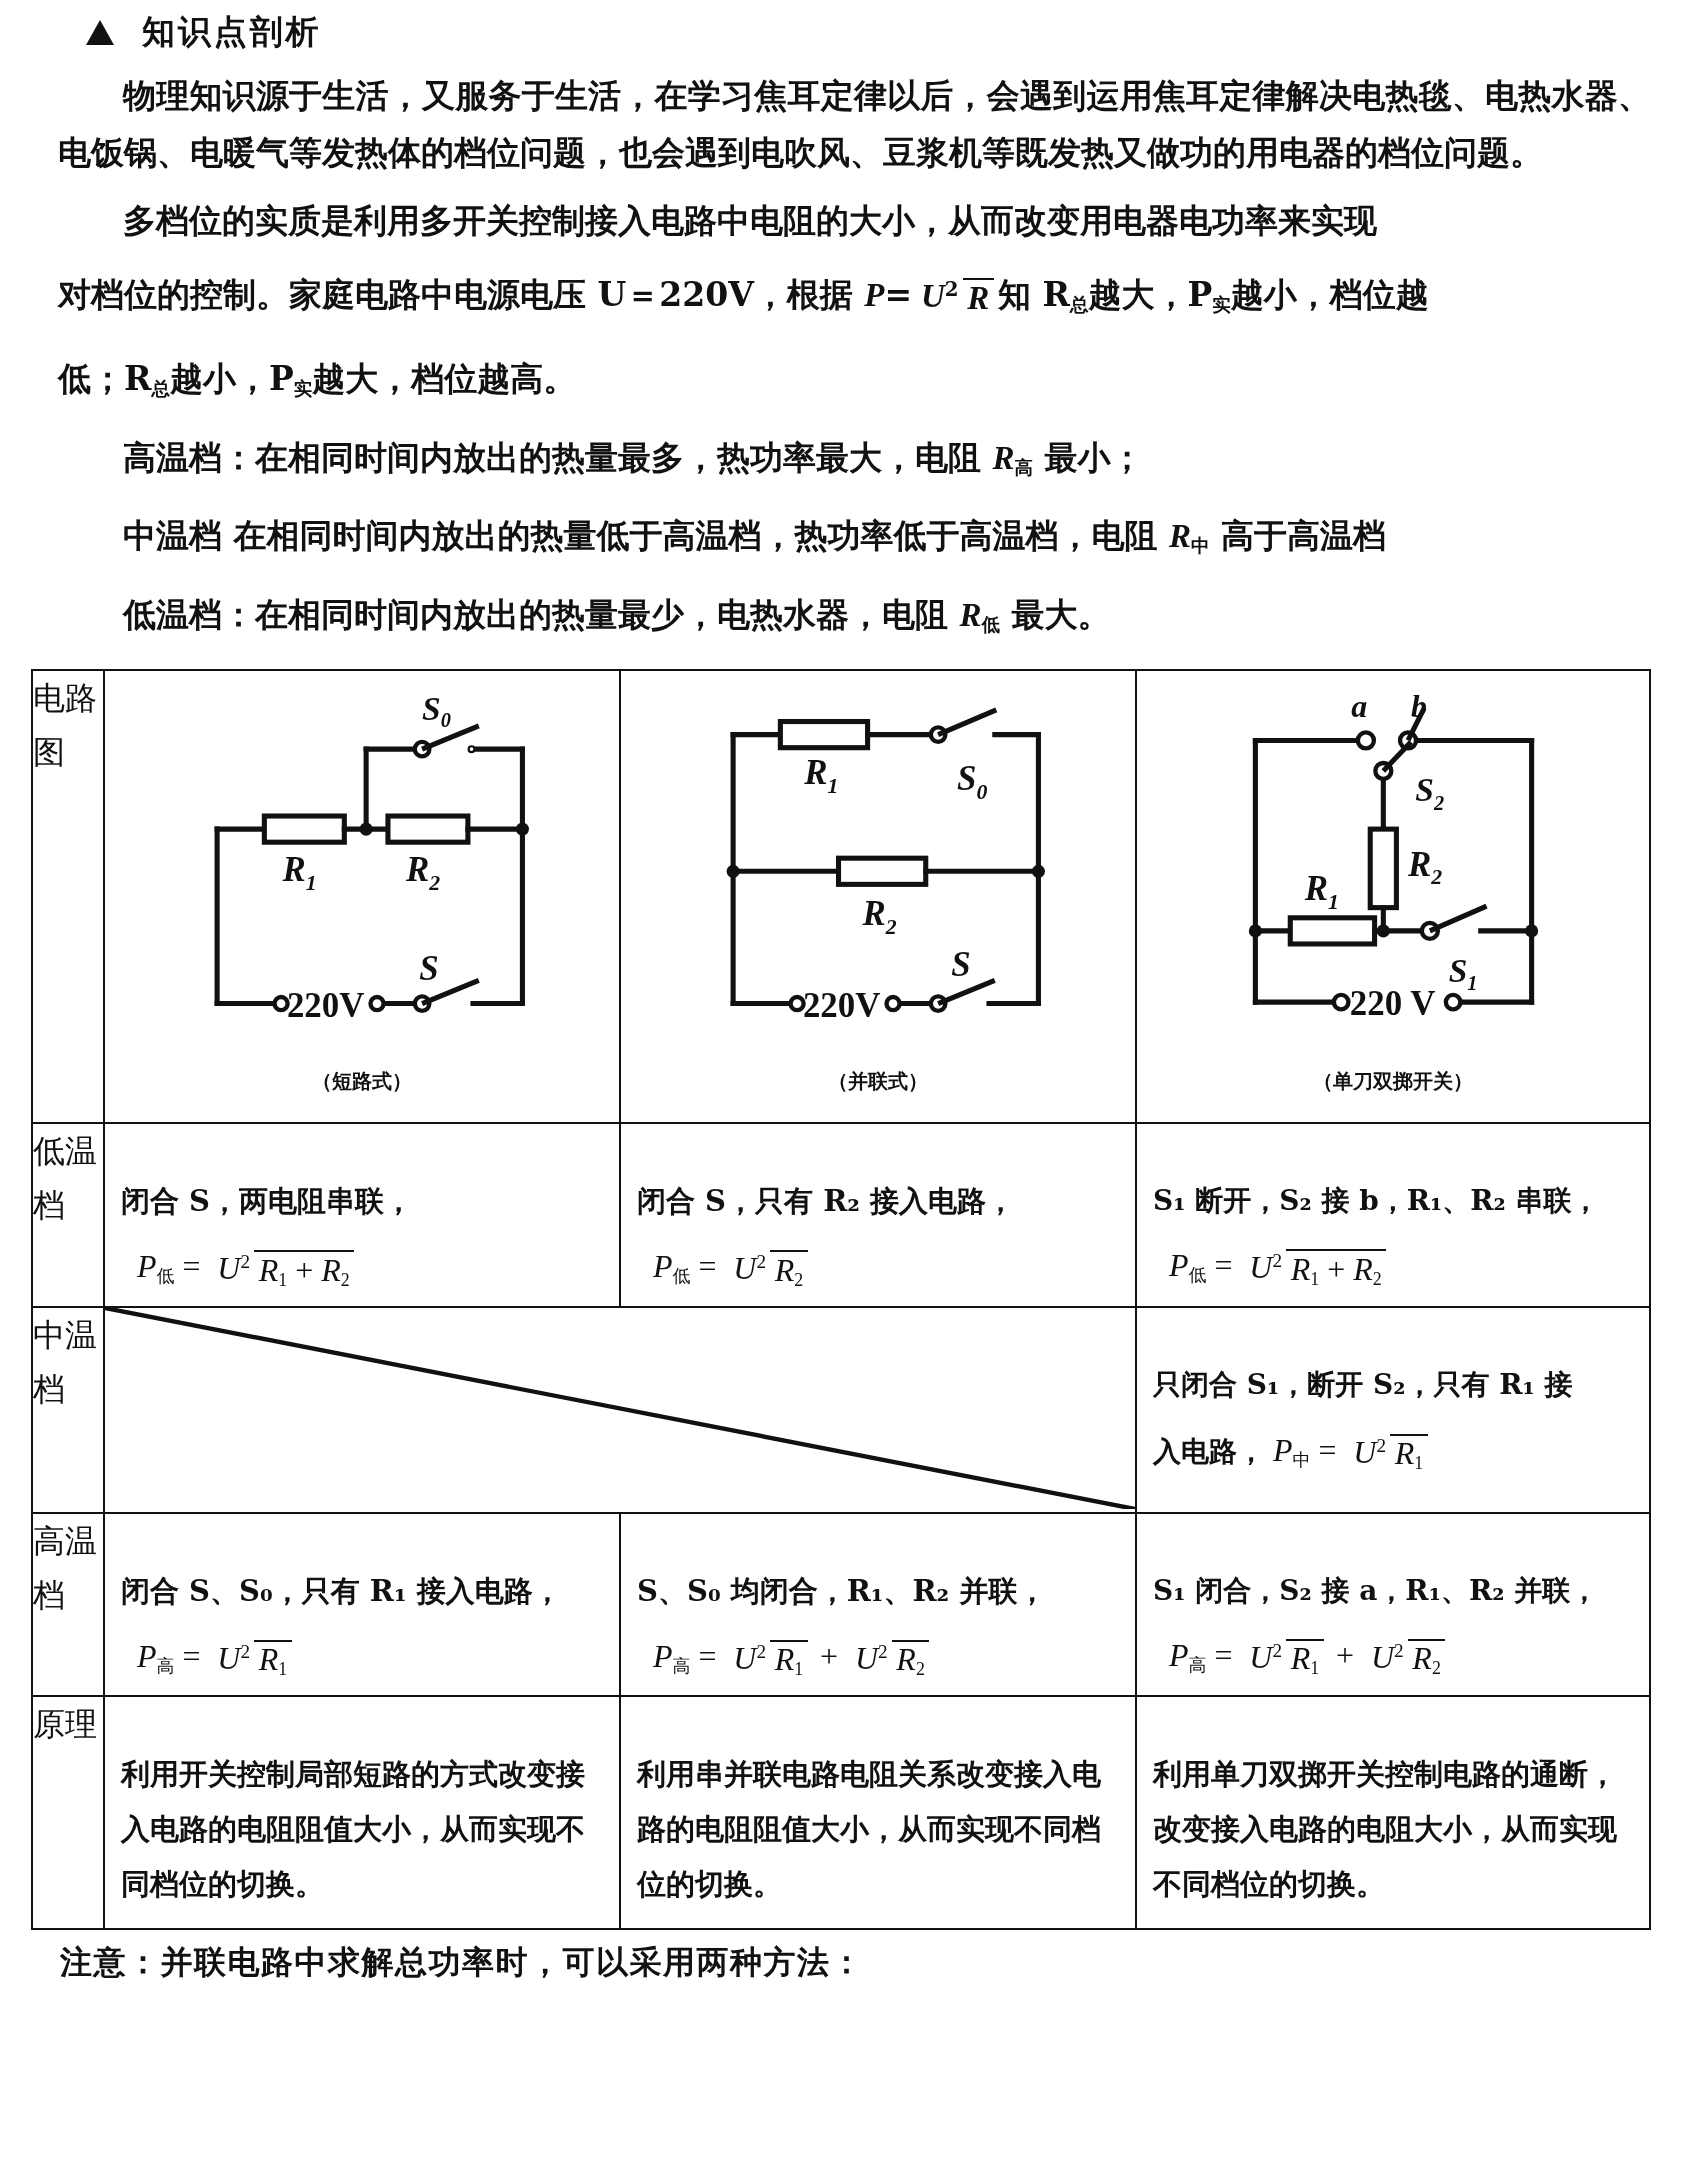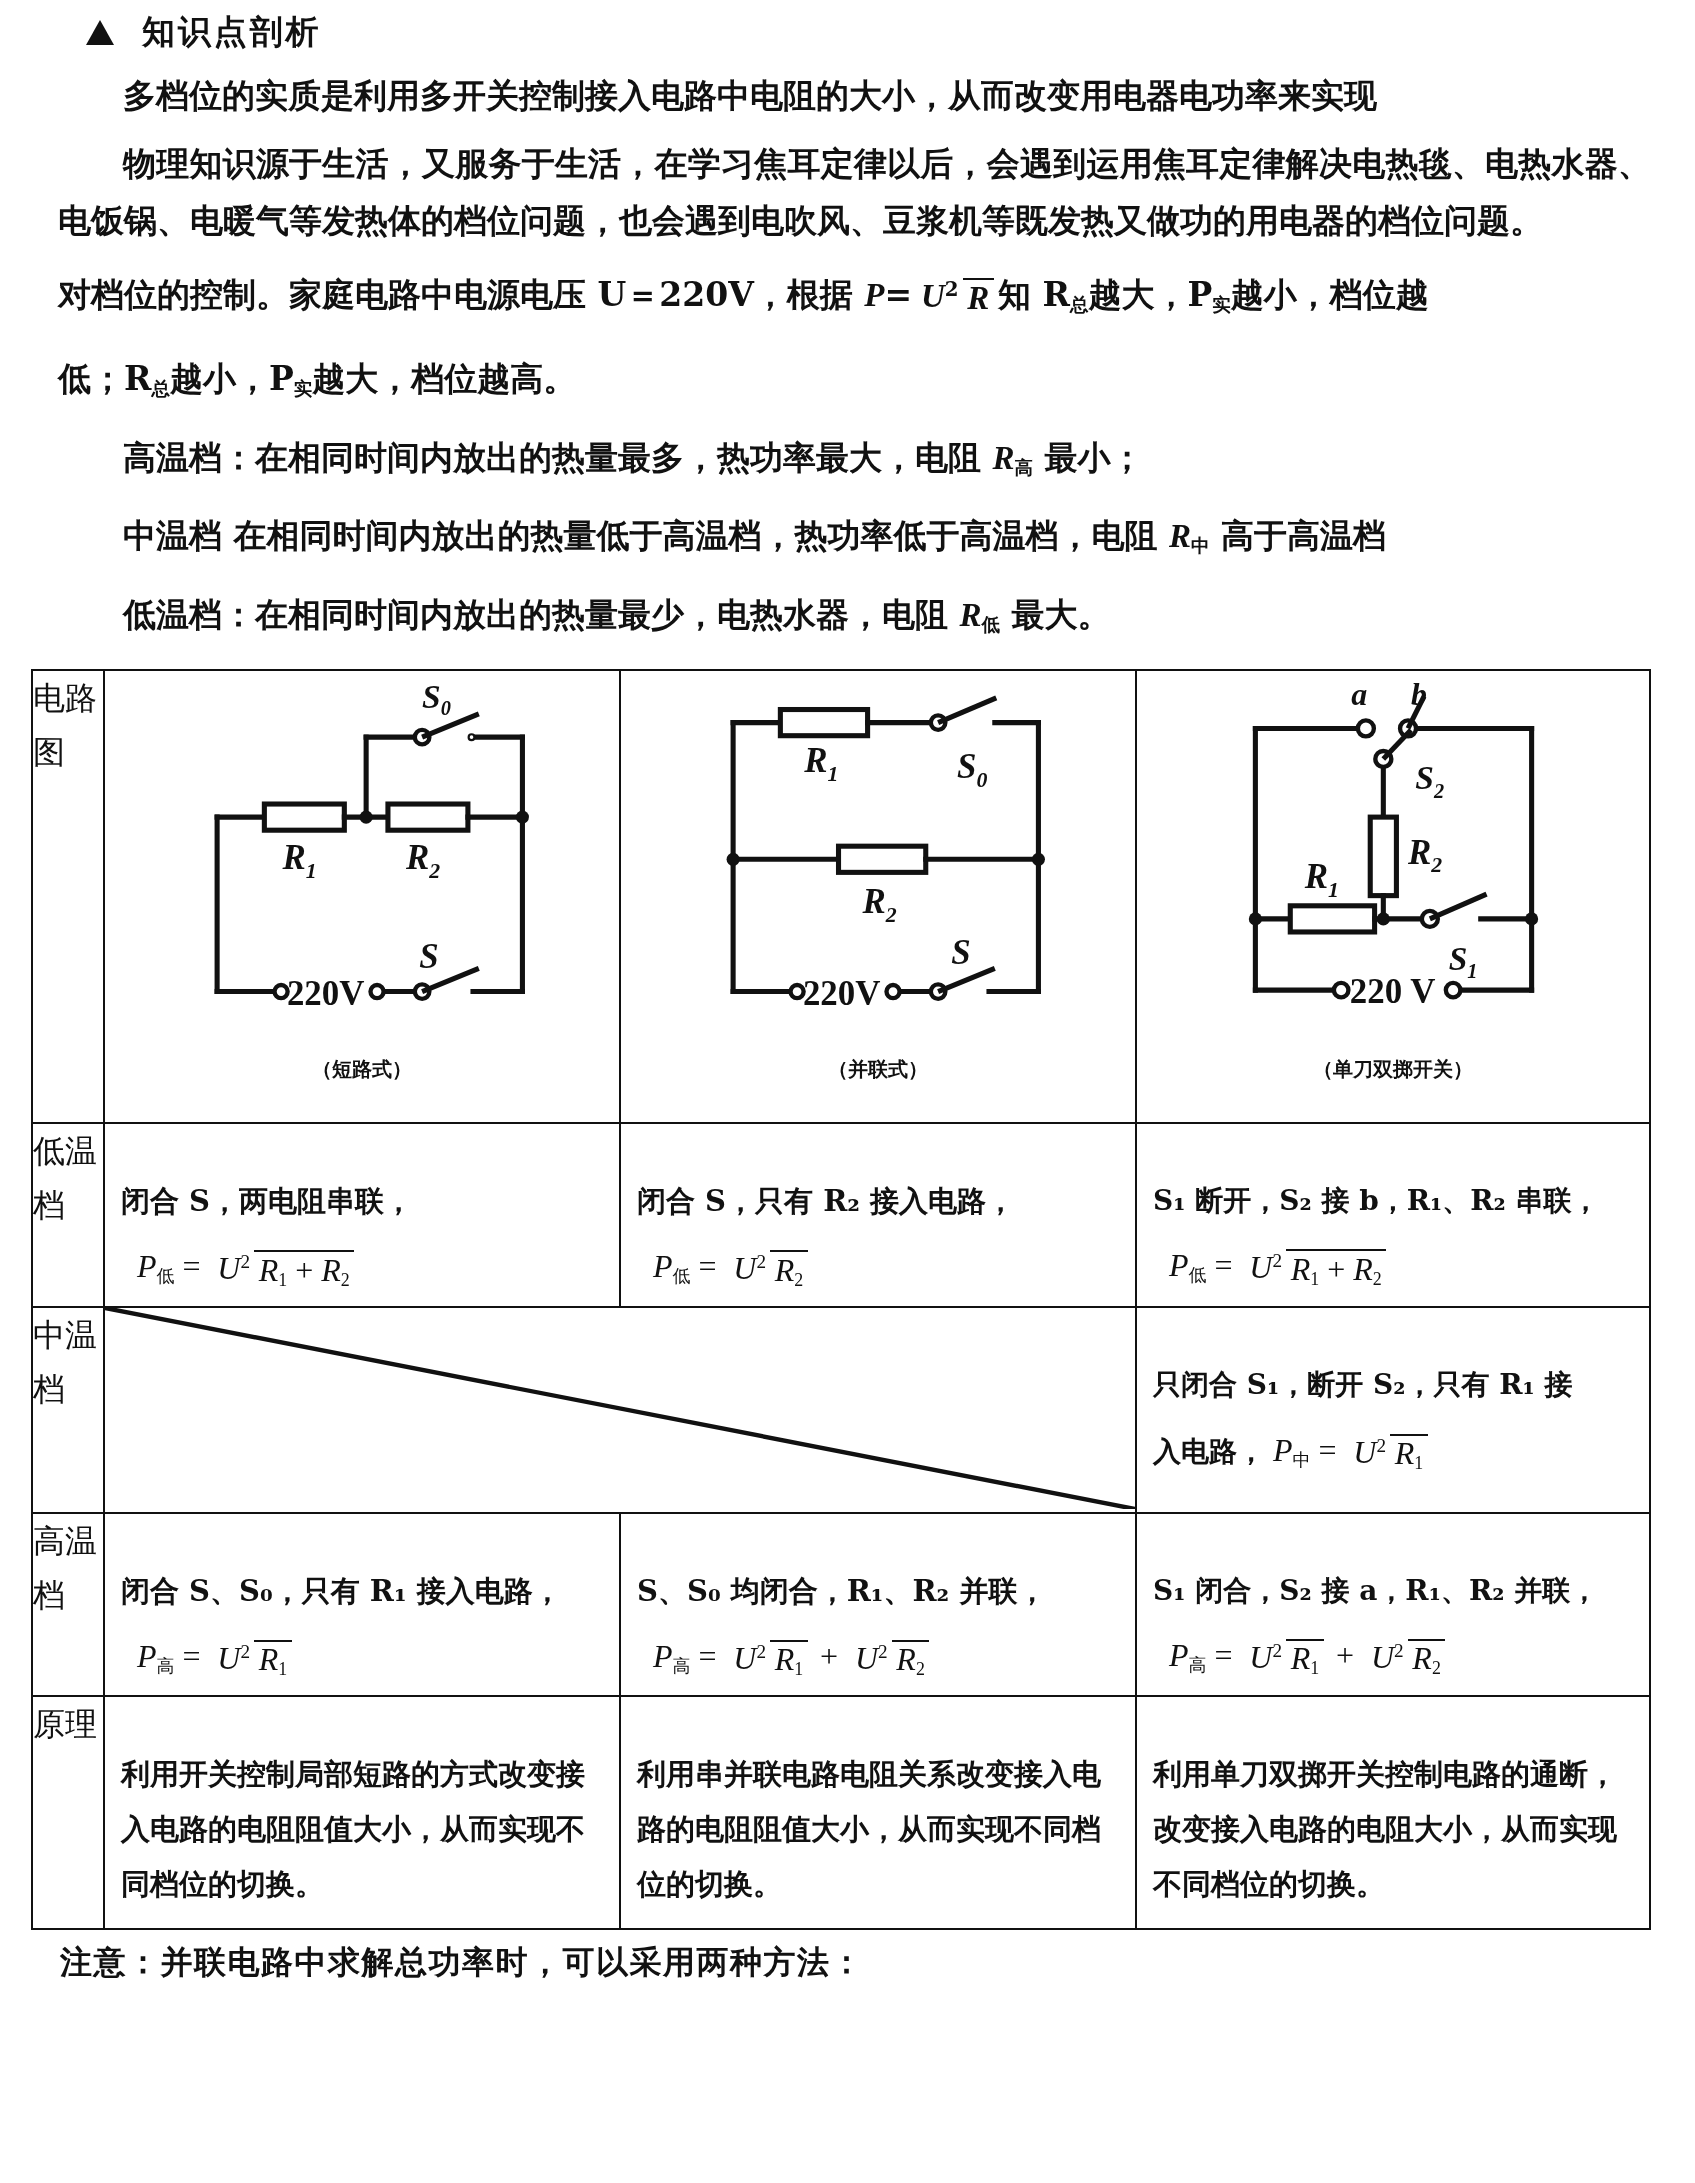--- a/index.html
+++ b/index.html
@@ -71,21 +71,21 @@
     font-size:29px;line-height:55px;
     font-family:"DejaVu Serif","Liberation Serif",serif;
     font-weight:600;
   }
   .cellrow.small{font-size:28px;line-height:54px;}
   .fml{margin-top:19px;margin-left:16px;font-size:32px;}
   .fml2{margin-top:13px;font-size:32px;}
 
   
   .circcell{height:451px;position:relative;}
-  .circwrap{display:flex;flex-direction:column;align-items:center;justify-content:flex-start;padding-top:8px;}
+  .circwrap{display:flex;flex-direction:column;align-items:center;justify-content:flex-start;padding-top:20px;}
   .caption{
     font-family:"DejaVu Sans","Liberation Sans",sans-serif;
     font-weight:bold;font-size:20px;margin-top:-1.5px;
   }
   .diagcell{position:relative;padding:0;}
 
   
   .note{
     padding:11.6px 0 0 60px;
     font-family:"DejaVu Sans","Liberation Sans",sans-serif;
@@ -104,23 +104,23 @@
 
 <div class="page">
 
   <div class="heading">
     <span class="tri"></span>
     <span>知识点剖析</span>
   </div>
 
   <div class="prose">
 
+    <p class="para indent">物理知识源于生活，又服务于生活，在学习焦耳定律以后，会遇到运用焦耳定律解决电热毯、电热水器、电饭锅、电暖气等发热体的档位问题，也会遇到电吹风、豆浆机等既发热又做功的用电器的档位问题。</p>
+
     <p class="para indent">多档位的实质是利用多开关控制接入电路中电阻的大小，从而改变用电器电功率来实现</p>
-
-    <p class="para indent">物理知识源于生活，又服务于生活，在学习焦耳定律以后，会遇到运用焦耳定律解决电热毯、电热水器、电饭锅、电暖气等发热体的档位问题，也会遇到电吹风、豆浆机等既发热又做功的用电器的档位问题。</p>
 
     <p class="para tight">
       <span>对档位的控制。家庭电路中电源电压 U＝220V，根据</span>
       <span class="mi">P</span><span>=</span><span class="frac">
           <span class="num"><span class="mi">U</span><span class="supn">2</span></span>
           <span class="den mi">R</span>
         </span><span>知 R</span><span class="sub">总</span><span>越大，P</span><span class="sub">实</span><span>越小，档位越</span>
     </p>
 
     <p class="para">

